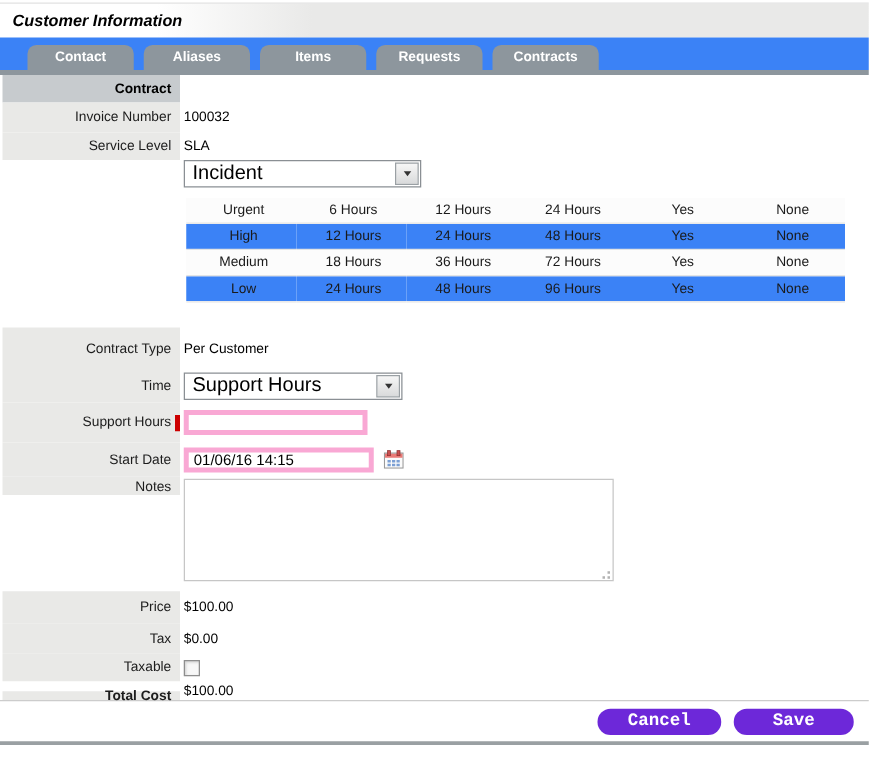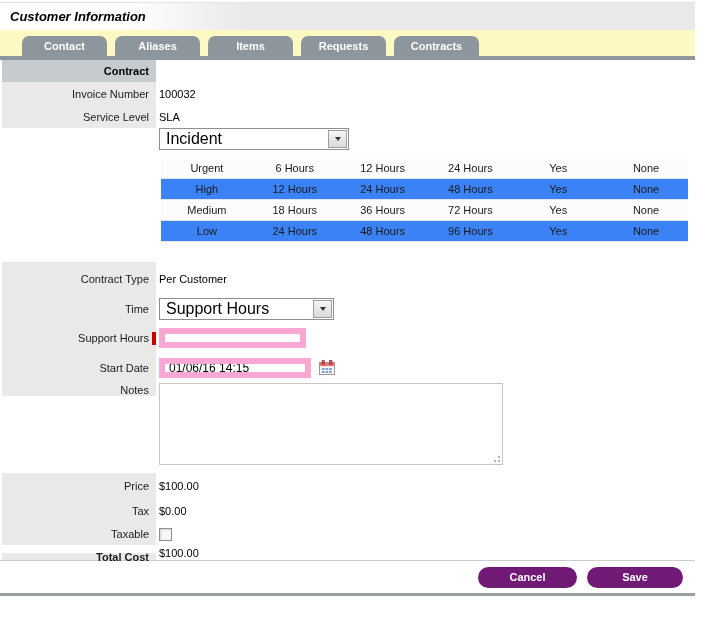--- a/index.html
+++ b/index.html
@@ -13,34 +13,34 @@
   
   .titlebar{
     margin-top:2px;height:28px;
     border-top:1px solid #e2e2e2;box-sizing:border-box;
     background:linear-gradient(to right,#ffffff 0%,#ffffff 18%,#e9e9e8 36%,#e9e9e8 100%);
     display:flex;align-items:center;
   }
   .titlebar .title{font-size:13px;font-weight:bold;color:#000;padding-left:10px;font-style:italic;}
 
   
-  .tabs-row{height:26px;display:flex;align-items:flex-end;padding-left:22px;background:#fef9c3;}
+  .tabs-row{height:26px;display:flex;align-items:flex-end;padding-left:22px;background:#3b82f6;}
   .tab{
     width:85px;height:20px;margin-right:8px;
     background:#8d969d;border-radius:7px 7px 0 0;
     color:#fff;font-size:11px;font-weight:bold;
     display:flex;align-items:center;justify-content:center;
     cursor:pointer;
   }
   .tabstrip-bar{height:4px;background:#8d969d;}
 
   
   .form-row{display:flex;}
   .fr-label{
-    width:154px;margin-left:2px;box-sizing:border-box;
+    width:142px;margin-left:2px;box-sizing:border-box;
     background:#e9e9e7;color:#1c1c1c;font-size:11px;
     display:flex;align-items:center;justify-content:flex-end;
     padding-right:7px;text-align:right;
   }
   .fr-label.sect{background:#c7cbce;font-weight:bold;color:#000;}
   .fr-label.bold{font-weight:bold;margin-top:8px;}
   .fr-content{flex:1;padding-left:3px;display:flex;align-items:center;font-size:11px;color:#000;}
   .v-top{align-items:flex-start;}
   .v-top.fr-label{padding-top:3px;}
 
@@ -60,21 +60,21 @@
   .sel-text{flex:1;font-size:16px;color:#000000;display:flex;align-items:center;padding-left:6px;}
   .sel-btn{
     width:17px;margin:1px;border:1px solid #9aa0a4;
     background:linear-gradient(#f6f6f6,#d9dadb);
     display:flex;align-items:center;justify-content:center;
   }
   .arrow{width:0;height:0;border-left:3px solid transparent;border-right:3px solid transparent;border-top:4px solid #333;}
 
   
   .txt-input{
-    height:20px;box-sizing:border-box;border:6px solid #f9a8d4;background:#fff;
+    height:20px;box-sizing:border-box;border:4px solid #f9a8d4;background:#fff;
     font-family:"Liberation Sans",sans-serif;font-size:12px;color:#000;padding:1px 4px;
   }
   .w147{width:147px}.w152{width:152px}
   .cal{margin-left:8px;display:inline-flex;cursor:pointer;}
 
   
   .ta-wrap{position:relative;margin-top:2px;}
   textarea.notes{
     width:344px;height:82px;box-sizing:border-box;resize:none;
     border:1px solid #c6c6c6;background:#fff;
@@ -101,22 +101,22 @@
   table.sla tr.alt td{background:#3b82f6;}
   table.sla tr.plain td{background:#fcfcfc;}
   .c1{width:79px}.c2{width:89px}.c3{width:88px}.c4{width:89px}.c5{width:71px}.c6{width:107px}
 
   
   .footer{
     height:33px;box-sizing:border-box;border-top:1px solid #cccccc;
     display:flex;align-items:center;justify-content:flex-end;gap:10px;padding-right:12px;background:#fff;
   }
   .btn{
-    height:21px;border:none;border-radius:11px;background:#701a75;
-    color:#fff;font-family:Liberation Sans, sans-serif;font-size:11px;font-weight:bold;
+    height:21px;border:none;border-radius:11px;background:#6d28d9;
+    color:#fff;font-family:Liberation Mono, monospace;font-size:14px;font-weight:bold;
     cursor:pointer;
   }
   .btn.cancel{width:99px;}
   .btn.save{width:96px;}
   .bottom-bar{height:3px;background:#9aa0a3;}
 </style>
 </head>
 <body>
 
 <div class="page">

